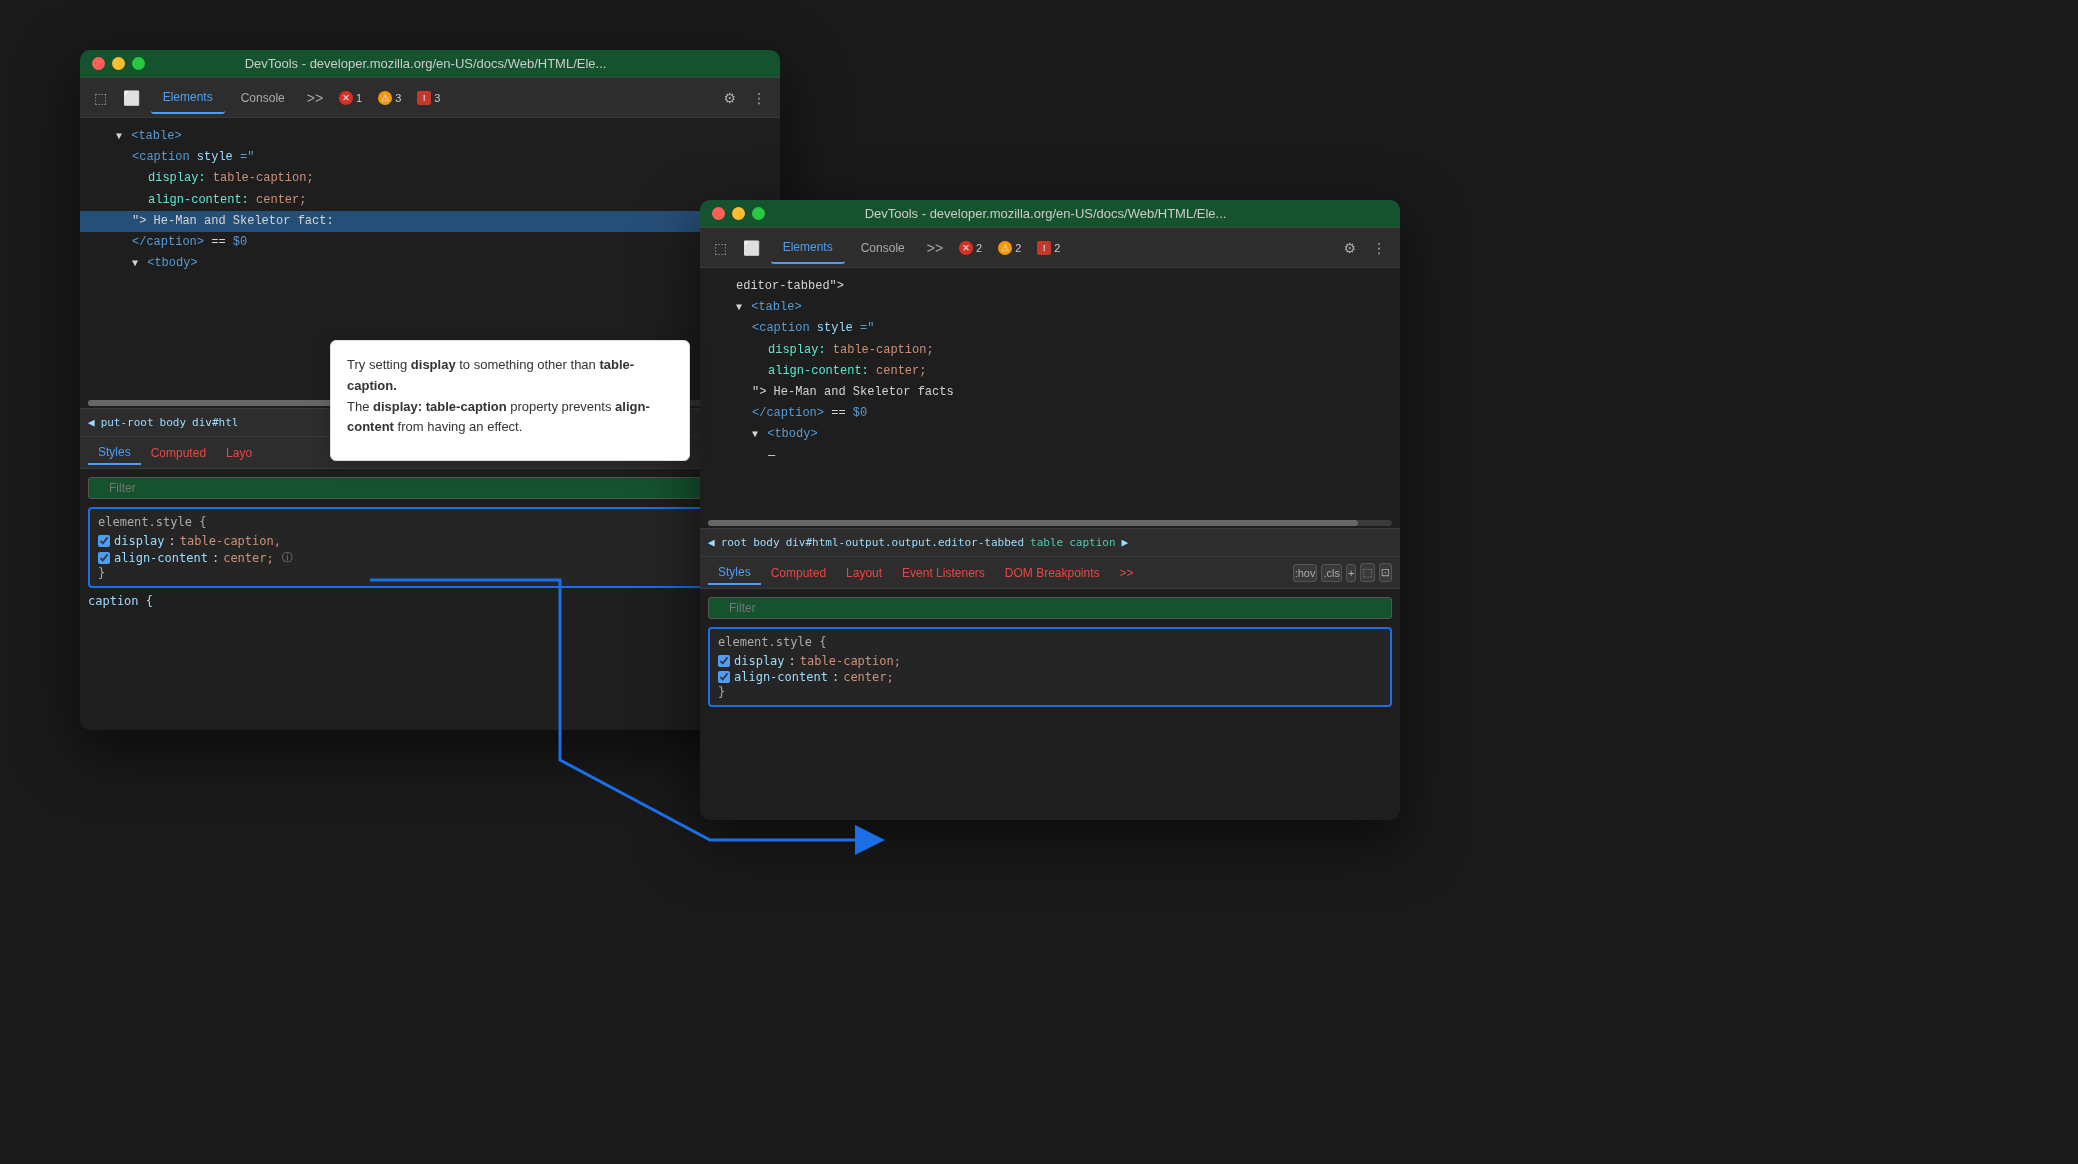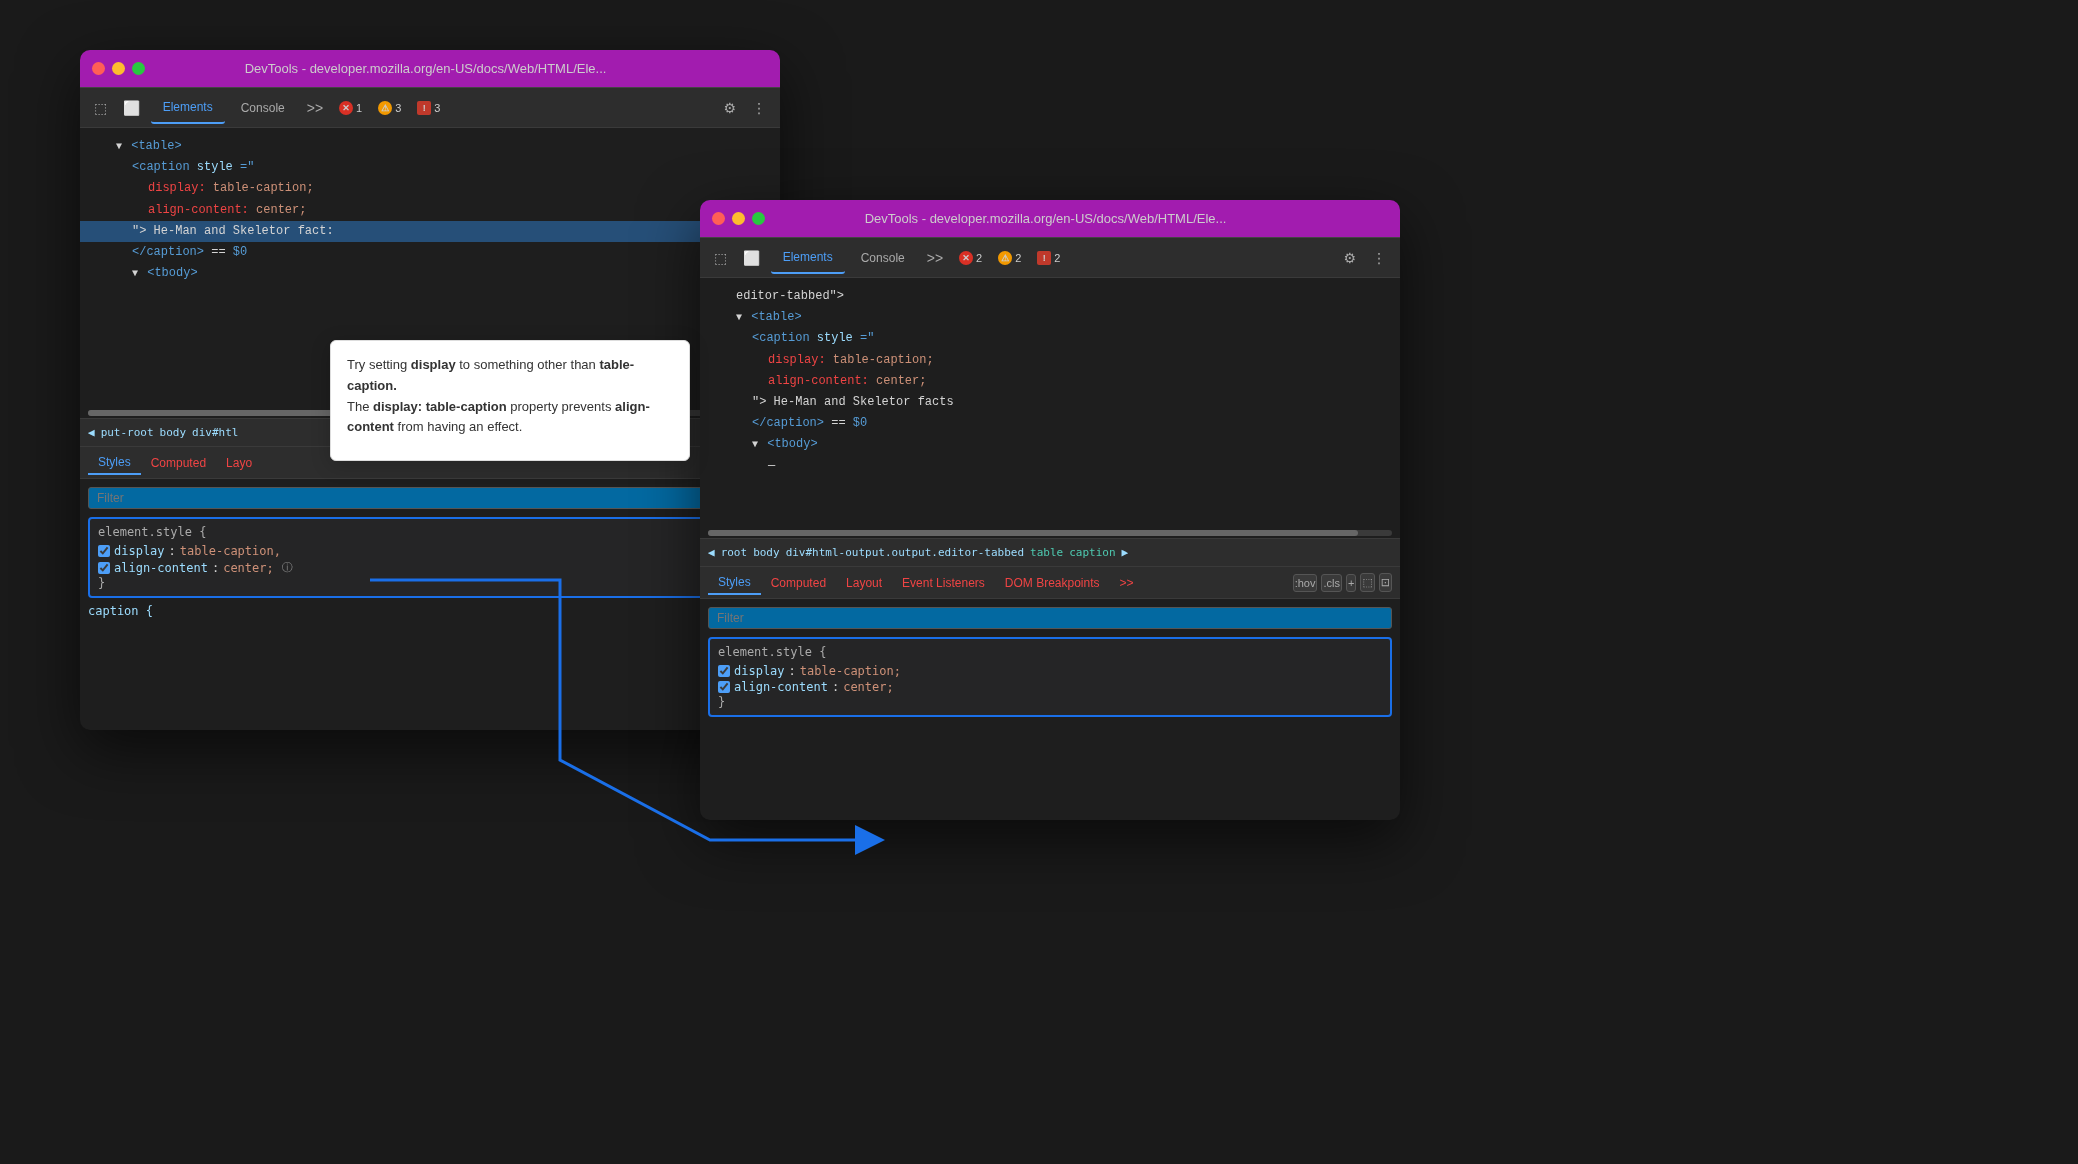--- a/index.html
+++ b/index.html
@@ -15,22 +15,22 @@
     
     .devtools-window {
       position: absolute;
       background: #1e1e1e;
       border-radius: 10px;
       box-shadow: 0 20px 60px rgba(0,0,0,0.6);
       overflow: hidden;
     }
 
     .window-titlebar {
-      background: #a21caf;
-      height: 38px;
+      background: #14532d;
+      height: 28px;
       display: flex;
       align-items: center;
       padding: 0 12px;
       gap: 8px;
       border-bottom: 1px solid #444;
     }
 
     .traffic-lights {
       display: flex;
       gap: 7px;
@@ -137,21 +137,21 @@
     }
     .tree-line.indent1 { padding-left: 36px; }
     .tree-line.indent2 { padding-left: 52px; }
     .tree-line.indent3 { padding-left: 68px; }
 
     .tag { color: #569cd6; }
     .attr-name { color: #9cdcfe; }
     .text-content { color: #d4d4d4; }
     .dollar-zero { color: #569cd6; }
     .triangle { color: #d4d4d4; font-size: 10px; margin-right: 2px; }
-    .css-prop { color: #ef4444; }
+    .css-prop { color: #5eead4; }
     .css-val { color: #ce9178; }
 
     
     .devtools-bottom {
       background: #1e1e1e;
       border-top: 1px solid #3a3a3a;
     }
 
     .breadcrumb-bar {
       background: #2d2d2d;
@@ -194,24 +194,24 @@
 
     .styles-panel {
       background: #1e1e1e;
       padding: 8px;
       font-family: 'Menlo', monospace;
       font-size: 12px;
     }
 
     .filter-input {
       width: 100%;
-      background: #0369a1;
+      background: #14532d;
       border: 1px solid #555;
       color: #d4d4d4;
-      padding: 3px 8px;
+      padding: 3px 20px;
       font-size: 12px;
       border-radius: 3px;
       margin-bottom: 8px;
       outline: none;
     }
 
     .style-rule {
       border: 2px solid #1a6fe8;
       border-radius: 4px;
       padding: 6px 8px;

